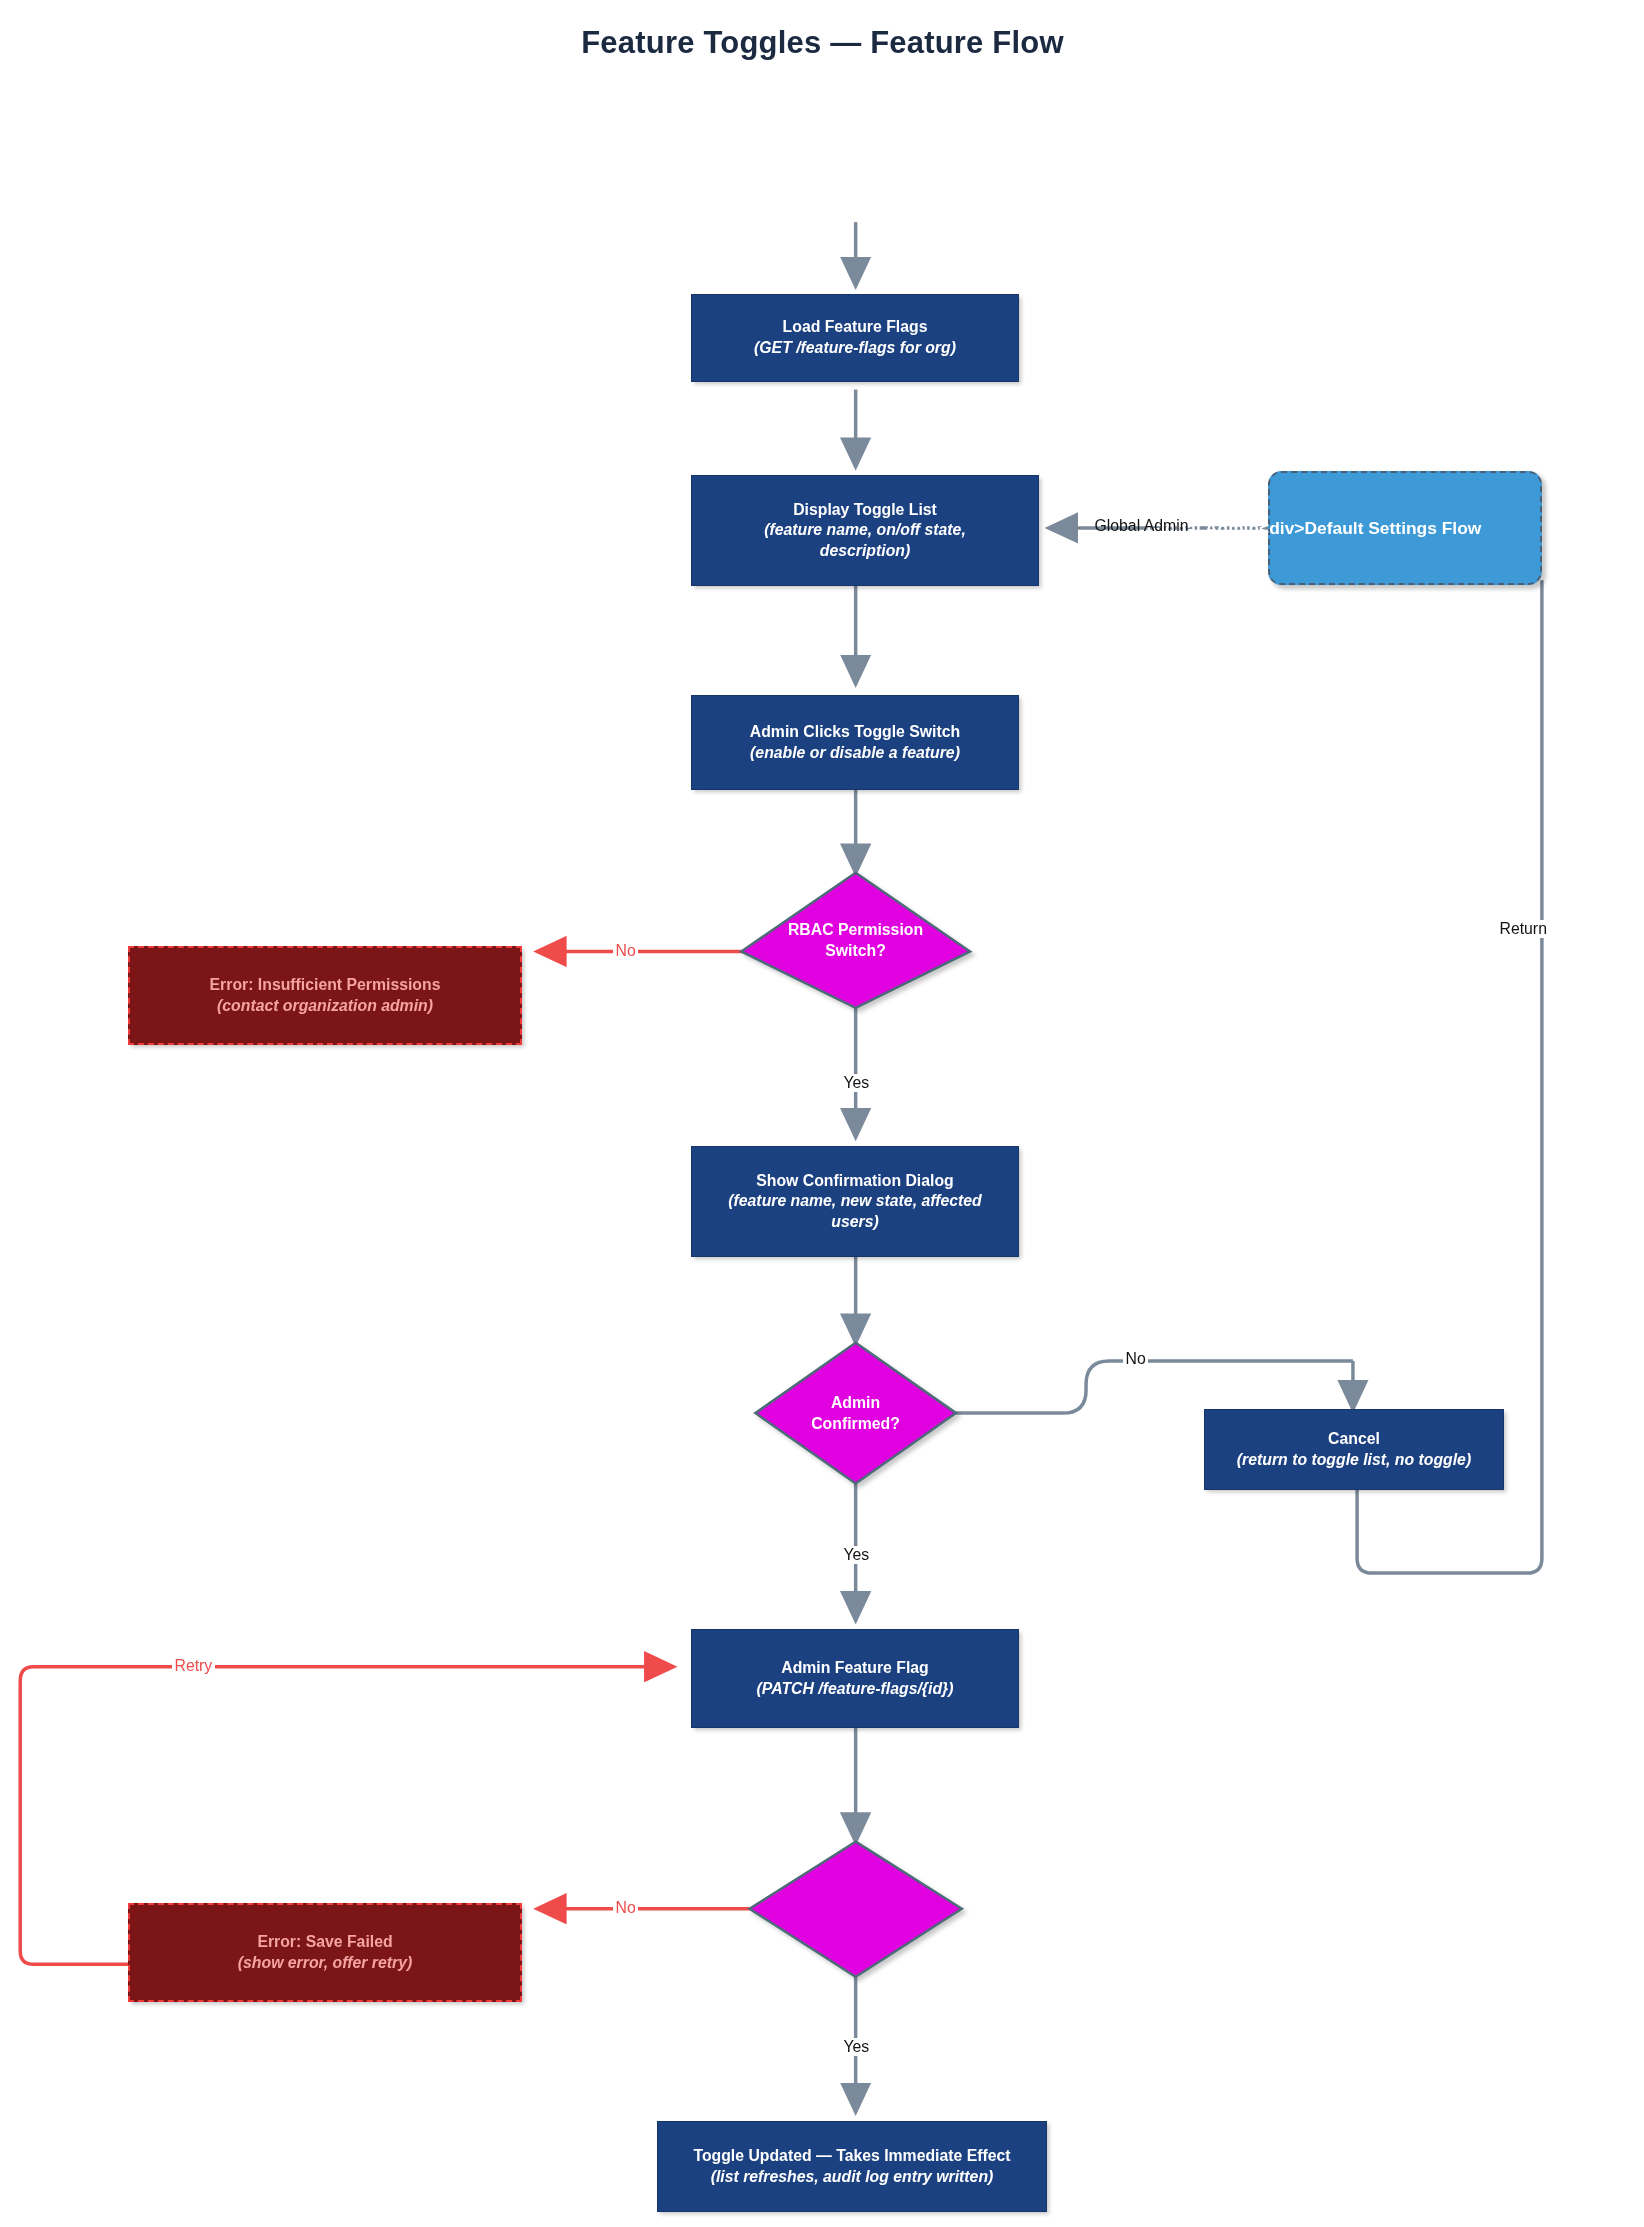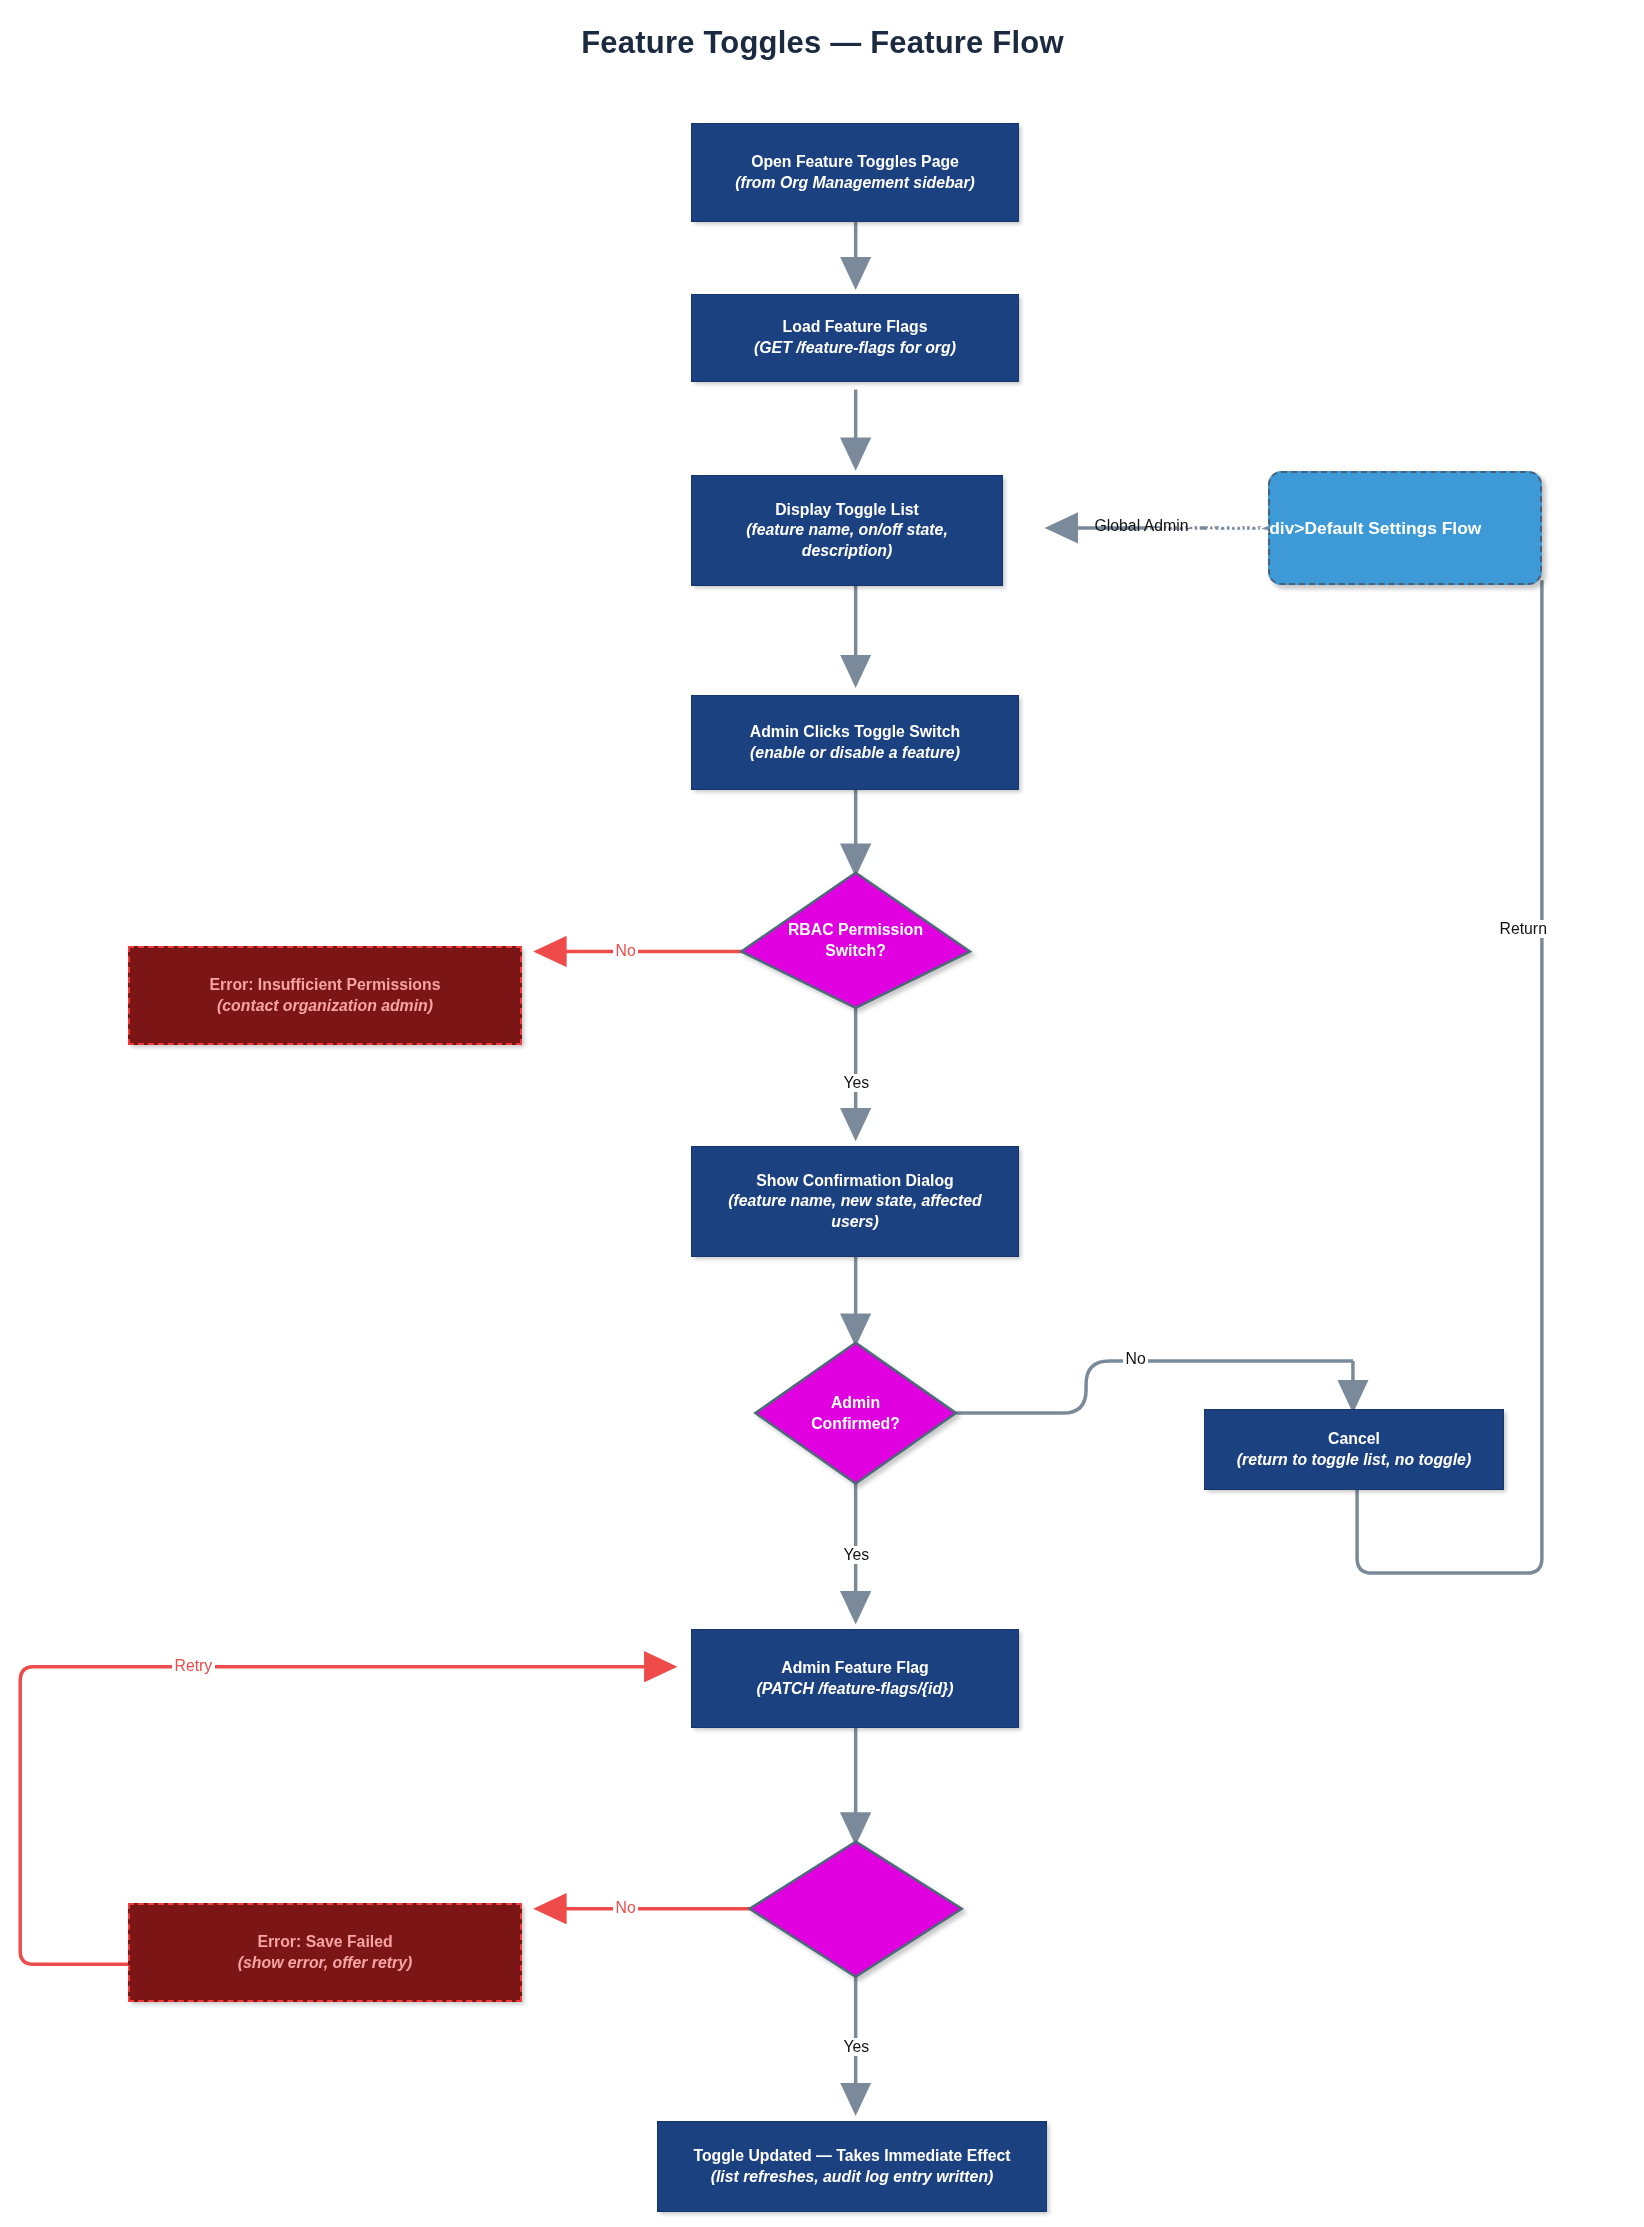--- a/index.html
+++ b/index.html
@@ -196,31 +196,27 @@
       <path d="M800,2011 L812,2011" marker-end="url(#arrowRed)"></path>
     </g>
 
     <g filter="url(#nshadow)">
       <polygon points="1032,1053 1170,1148 1032,1216 894,1148" fill="#e000e0" stroke="#4d6a78" stroke-width="3"></polygon>
       <polygon points="1032,1620 1153,1705 1032,1790 911,1705" fill="#e000e0" stroke="#4d6a78" stroke-width="3"></polygon>
       <polygon points="1032,2222 1160,2303 1032,2385 904,2303" fill="#e000e0" stroke="#4d6a78" stroke-width="3"></polygon>
     </g>
   </svg>
 
-  <div class="node proc" style="left:691px; top:123px; width:328px; height:99px;">
-    <span class="l1">Open Feature Toggles Page</span>
-    <span class="l2">(from Org Management sidebar)</span>
-  </div>
 
   <div class="node proc" style="left:691px; top:294px; width:328px; height:88px;">
     <span class="l1">Load Feature Flags</span>
     <span class="l2">(GET /feature-flags for org)</span>
   </div>
 
-  <div class="node proc" style="left:691px; top:475px; width:312px; height:111px;">
+  <div class="node proc" style="left:691px; top:475px; width:348px; height:111px;">
     <span class="l1">Display Toggle List</span>
     <span class="l2" style="max-width:282px;">(feature name, on/off state, description)</span>
   </div>
 
   <div class="node ext" style="left:1268px; top:471px; width:274px; height:114px;">
     <span class="l1">Global Admin&lt;div&gt;Default Settings Flow</span>
   </div>
 
   <div class="node proc" style="left:691px; top:695px; width:328px; height:95px;">
     <span class="l1">Admin Clicks Toggle Switch</span>

